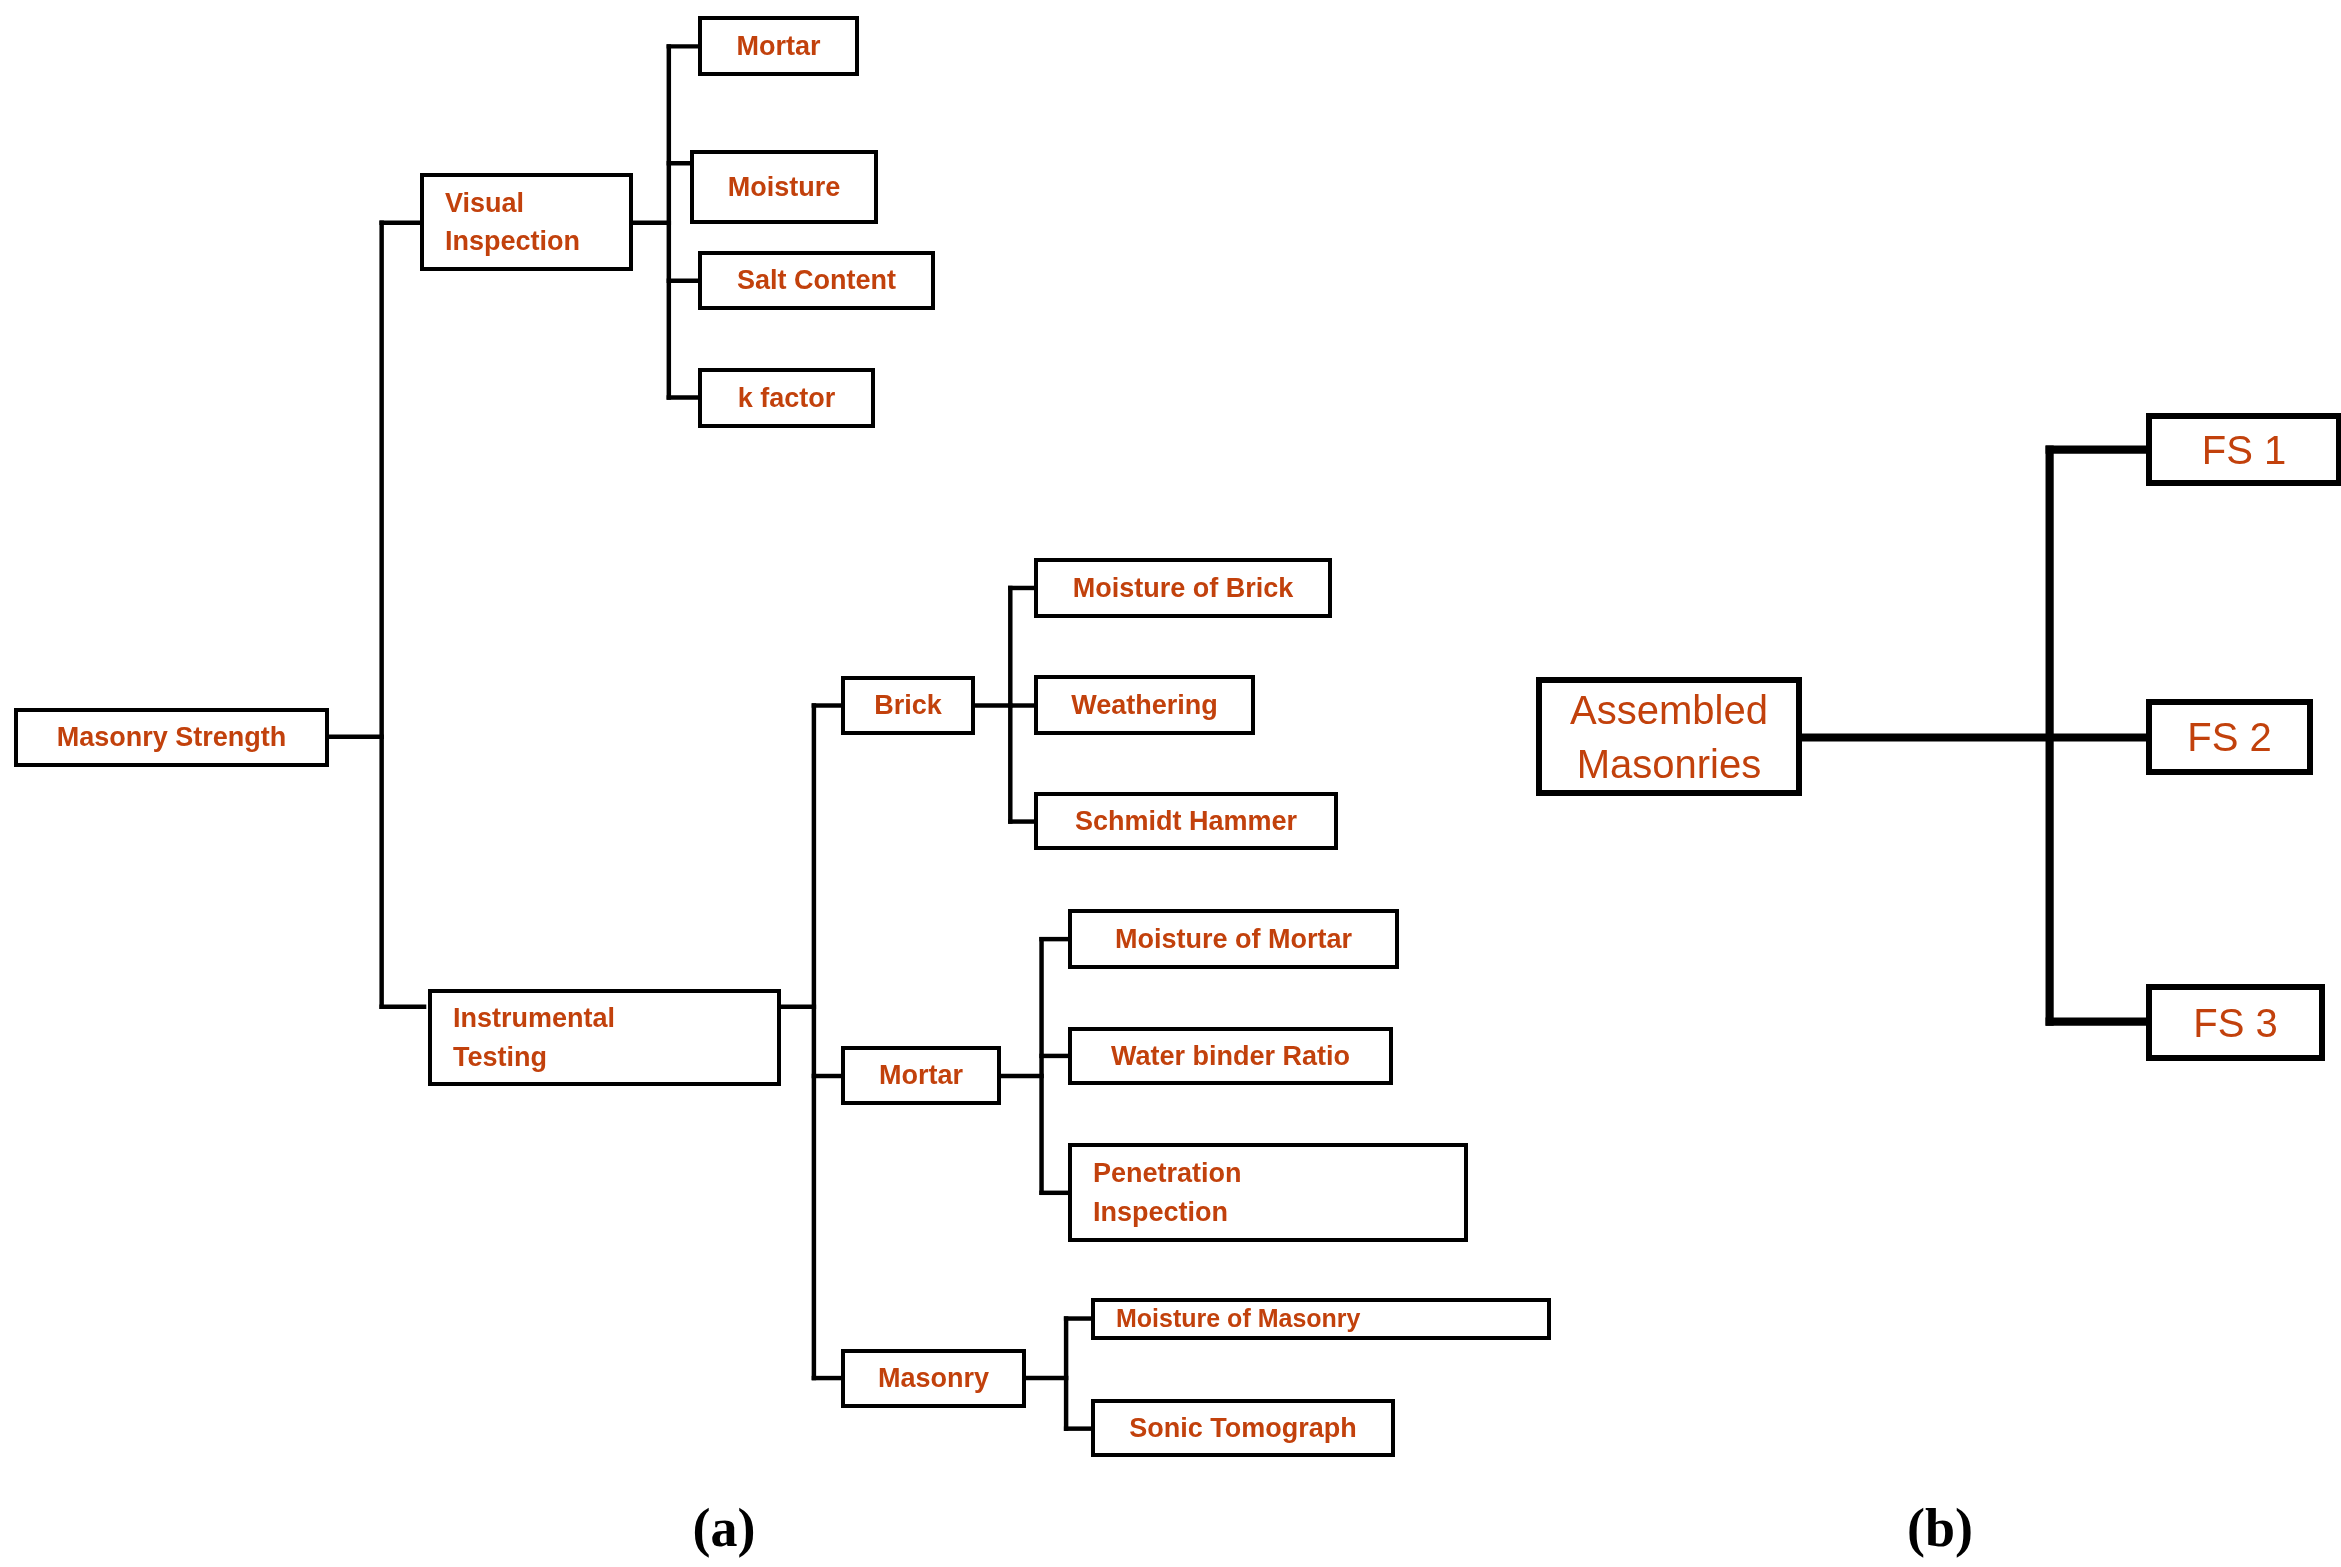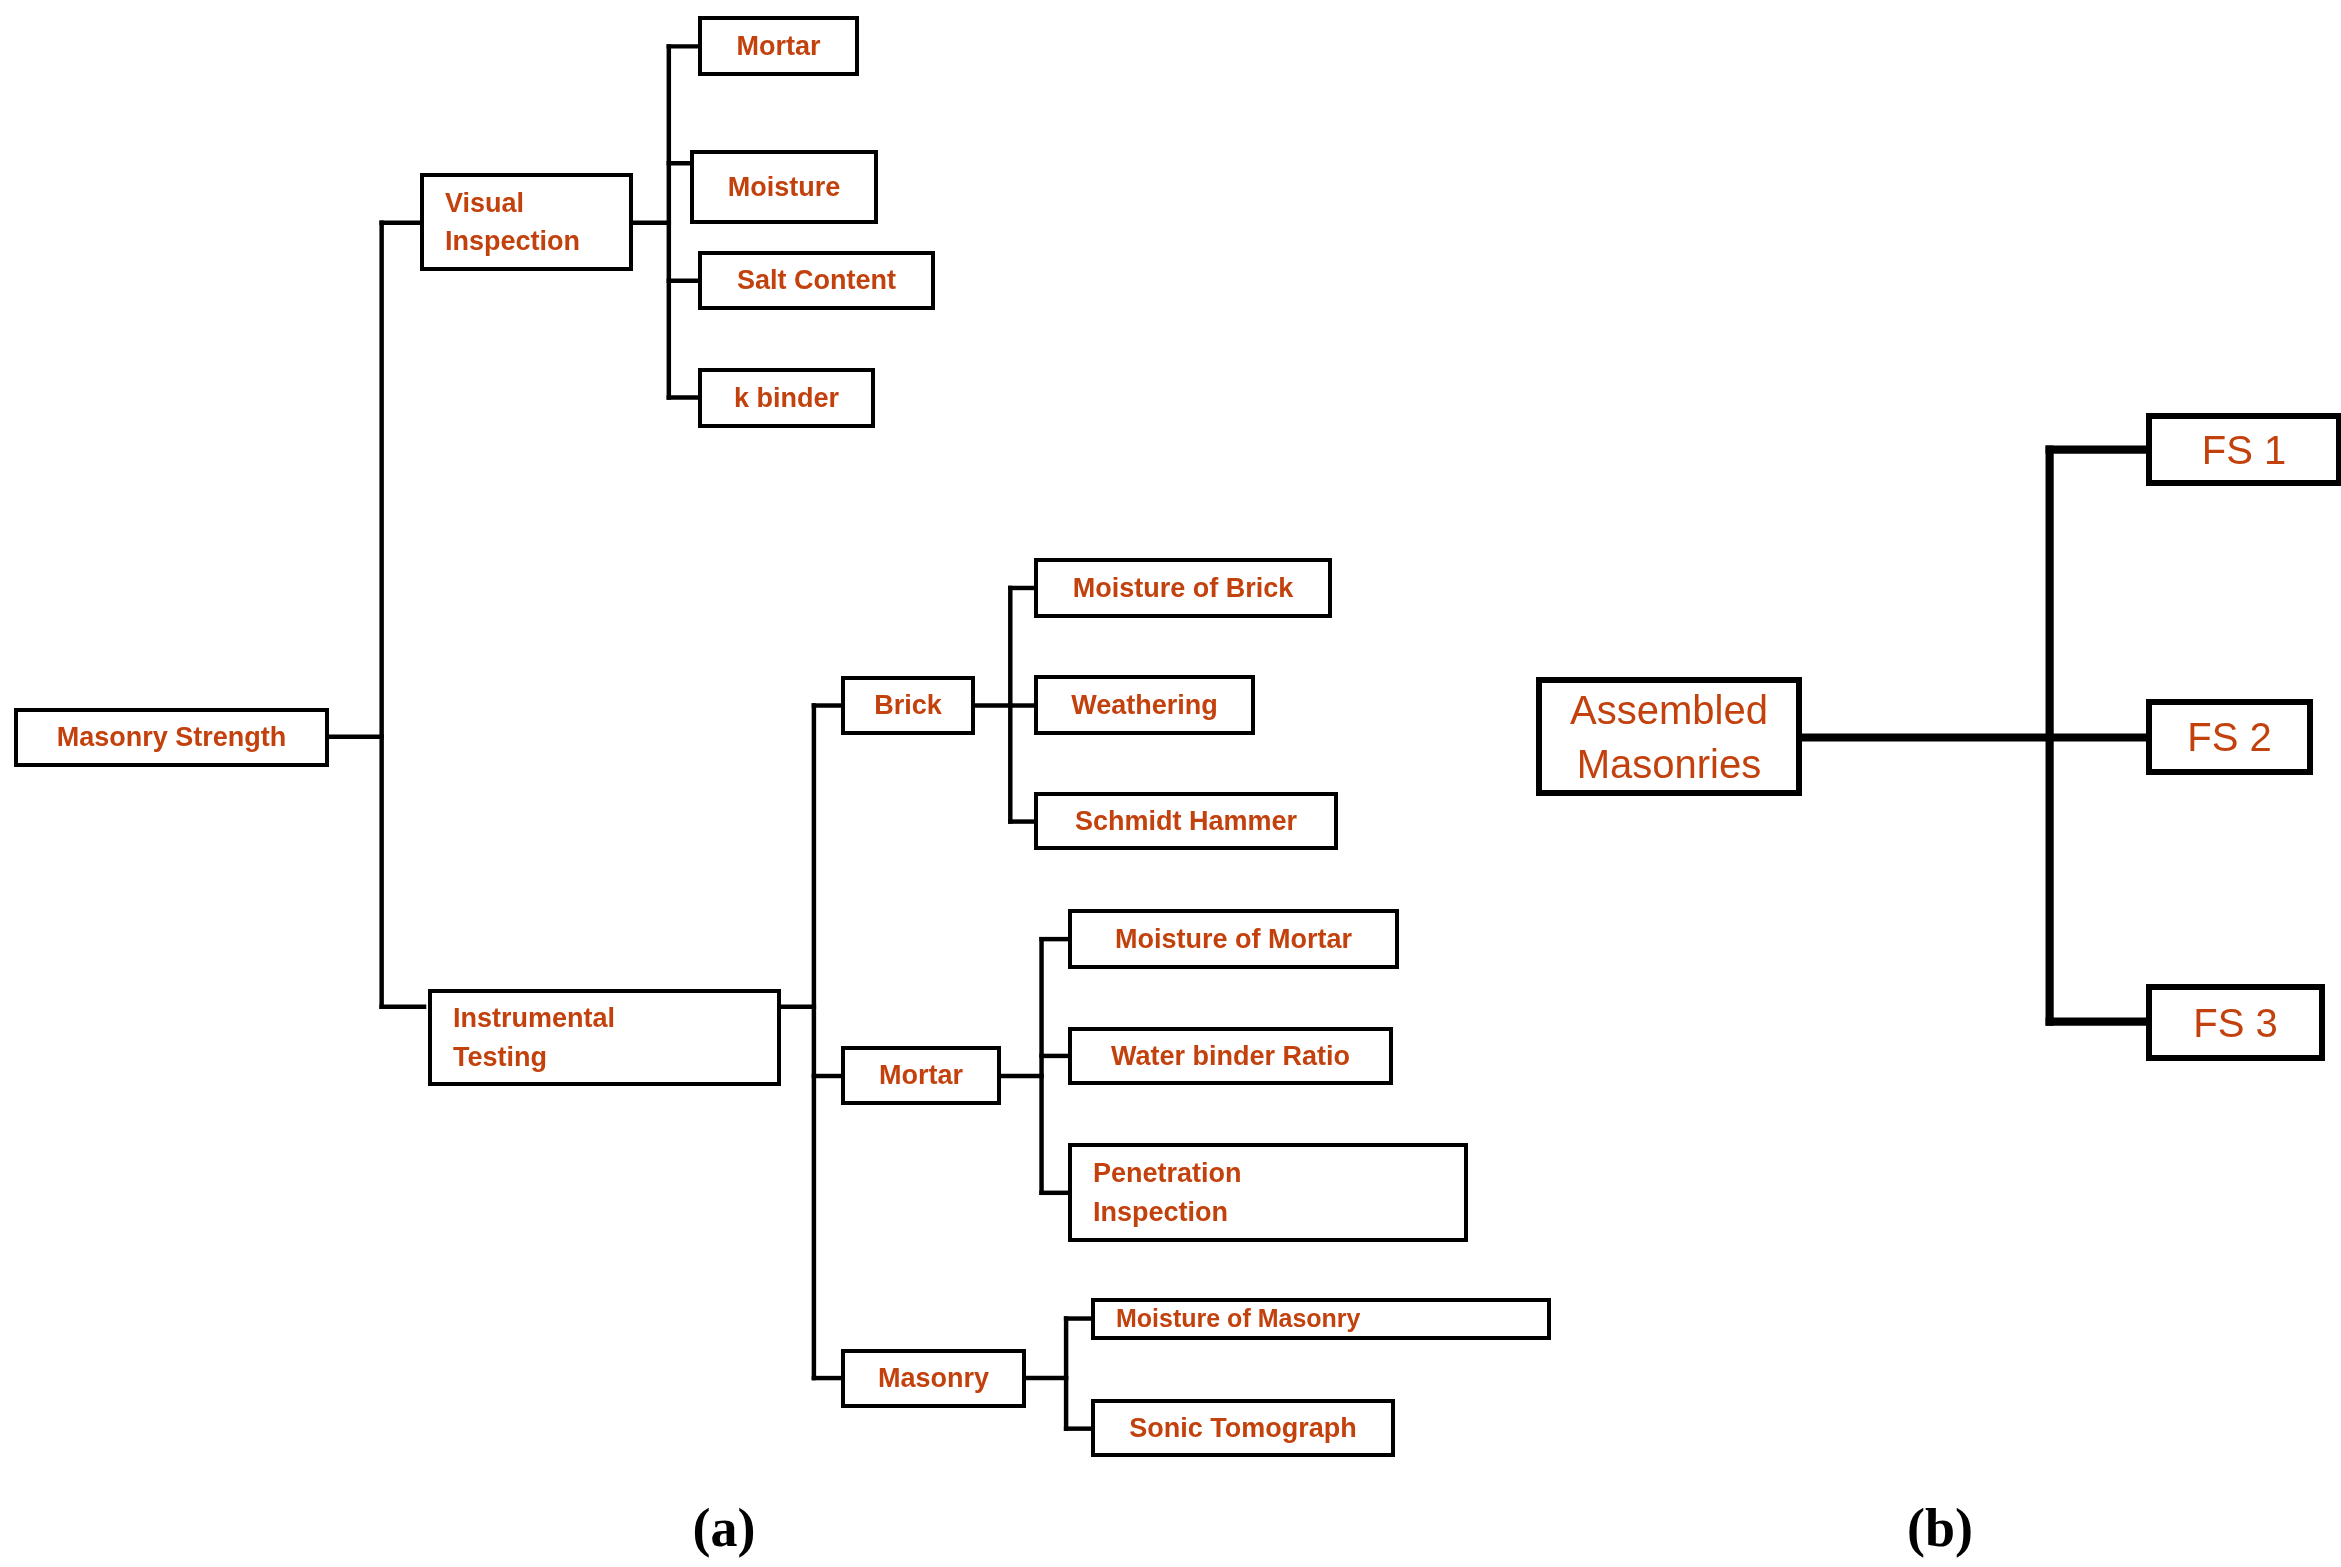--- a/index.html
+++ b/index.html
@@ -75,21 +75,21 @@
   <div class="node" style="left:698px;top:16.4px;width:161px;height:60px;">
     <span>Mortar</span>
   </div>
   <div class="node" style="left:690px;top:134px;width:188px;height:74px;margin-top:16px;">
     <span>Moisture</span>
   </div>
   <div class="node" style="left:698px;top:251px;width:237px;height:59px;">
     <span>Salt Content</span>
   </div>
   <div class="node" style="left:698px;top:368px;width:177px;height:60px;">
-    <span>k binder</span>
+    <span>k factor</span>
   </div>
 
   <div class="node leftpad" style="left:428px;top:958px;width:353px;height:97px;margin-top:31px;">
     <span class="multiline">Instrumental
 Testing</span>
   </div>
 
   <div class="node" style="left:841px;top:676px;width:134px;height:59px;">
     <span>Brick</span>
   </div>

